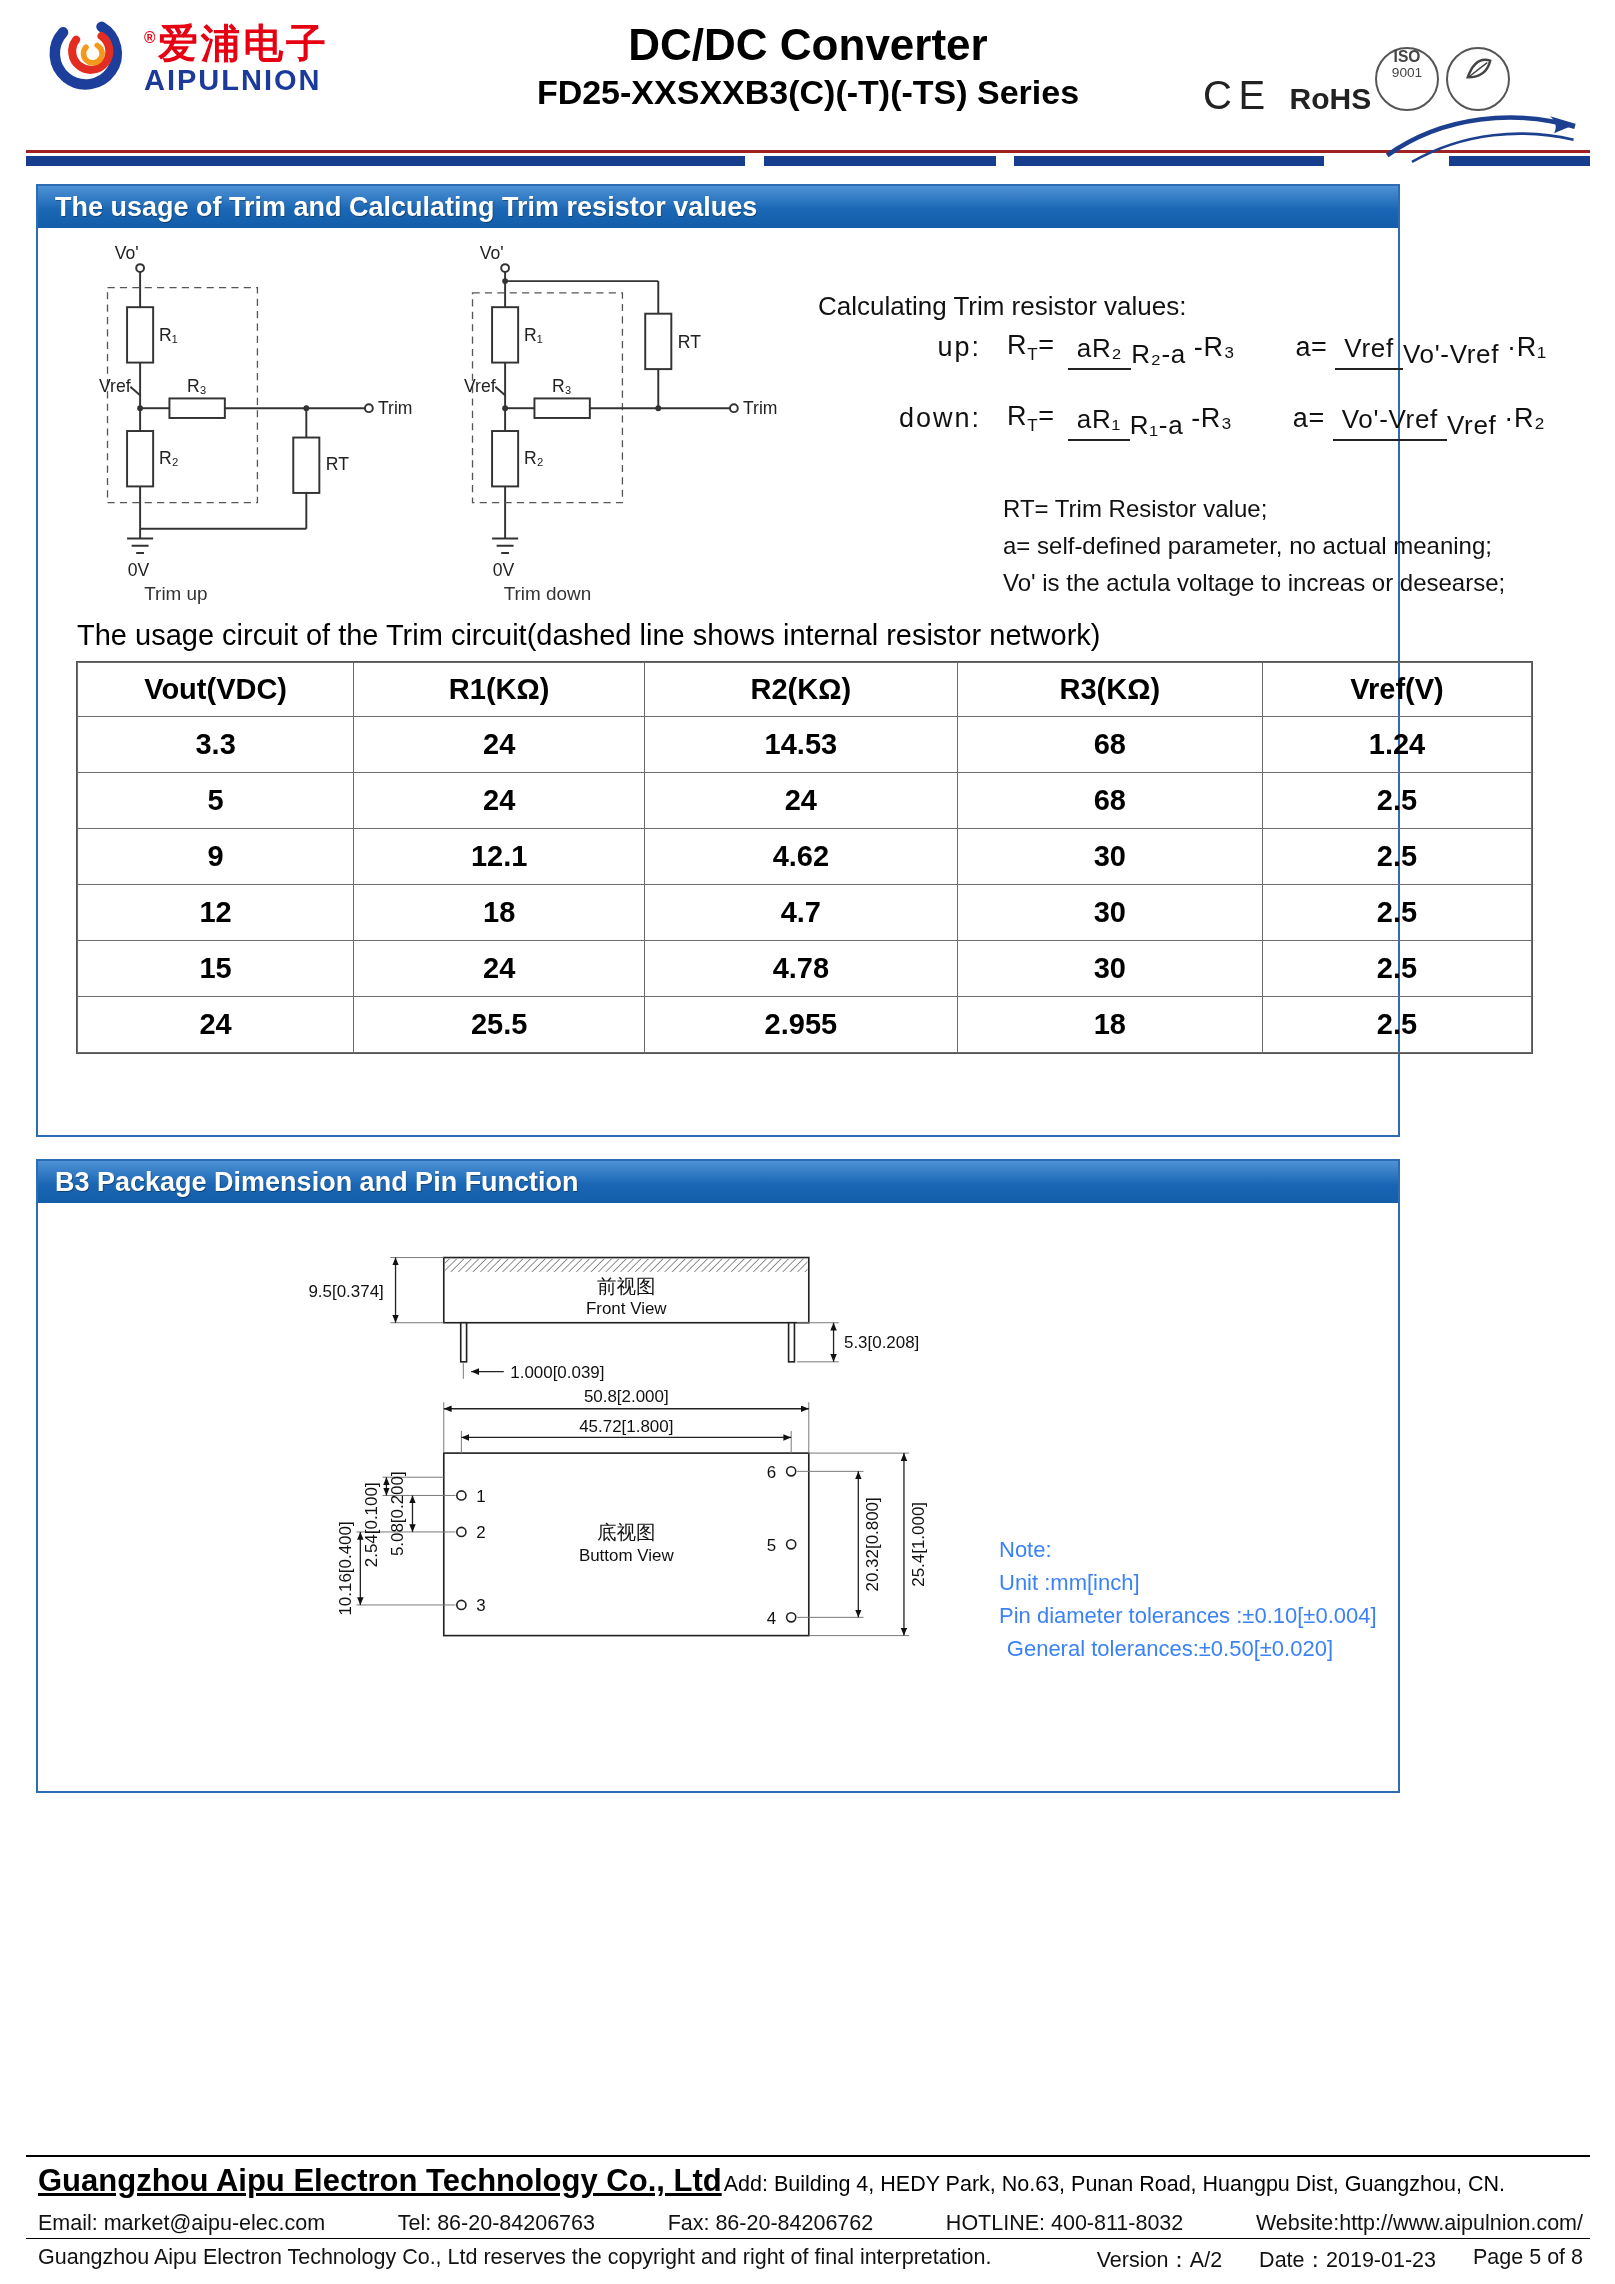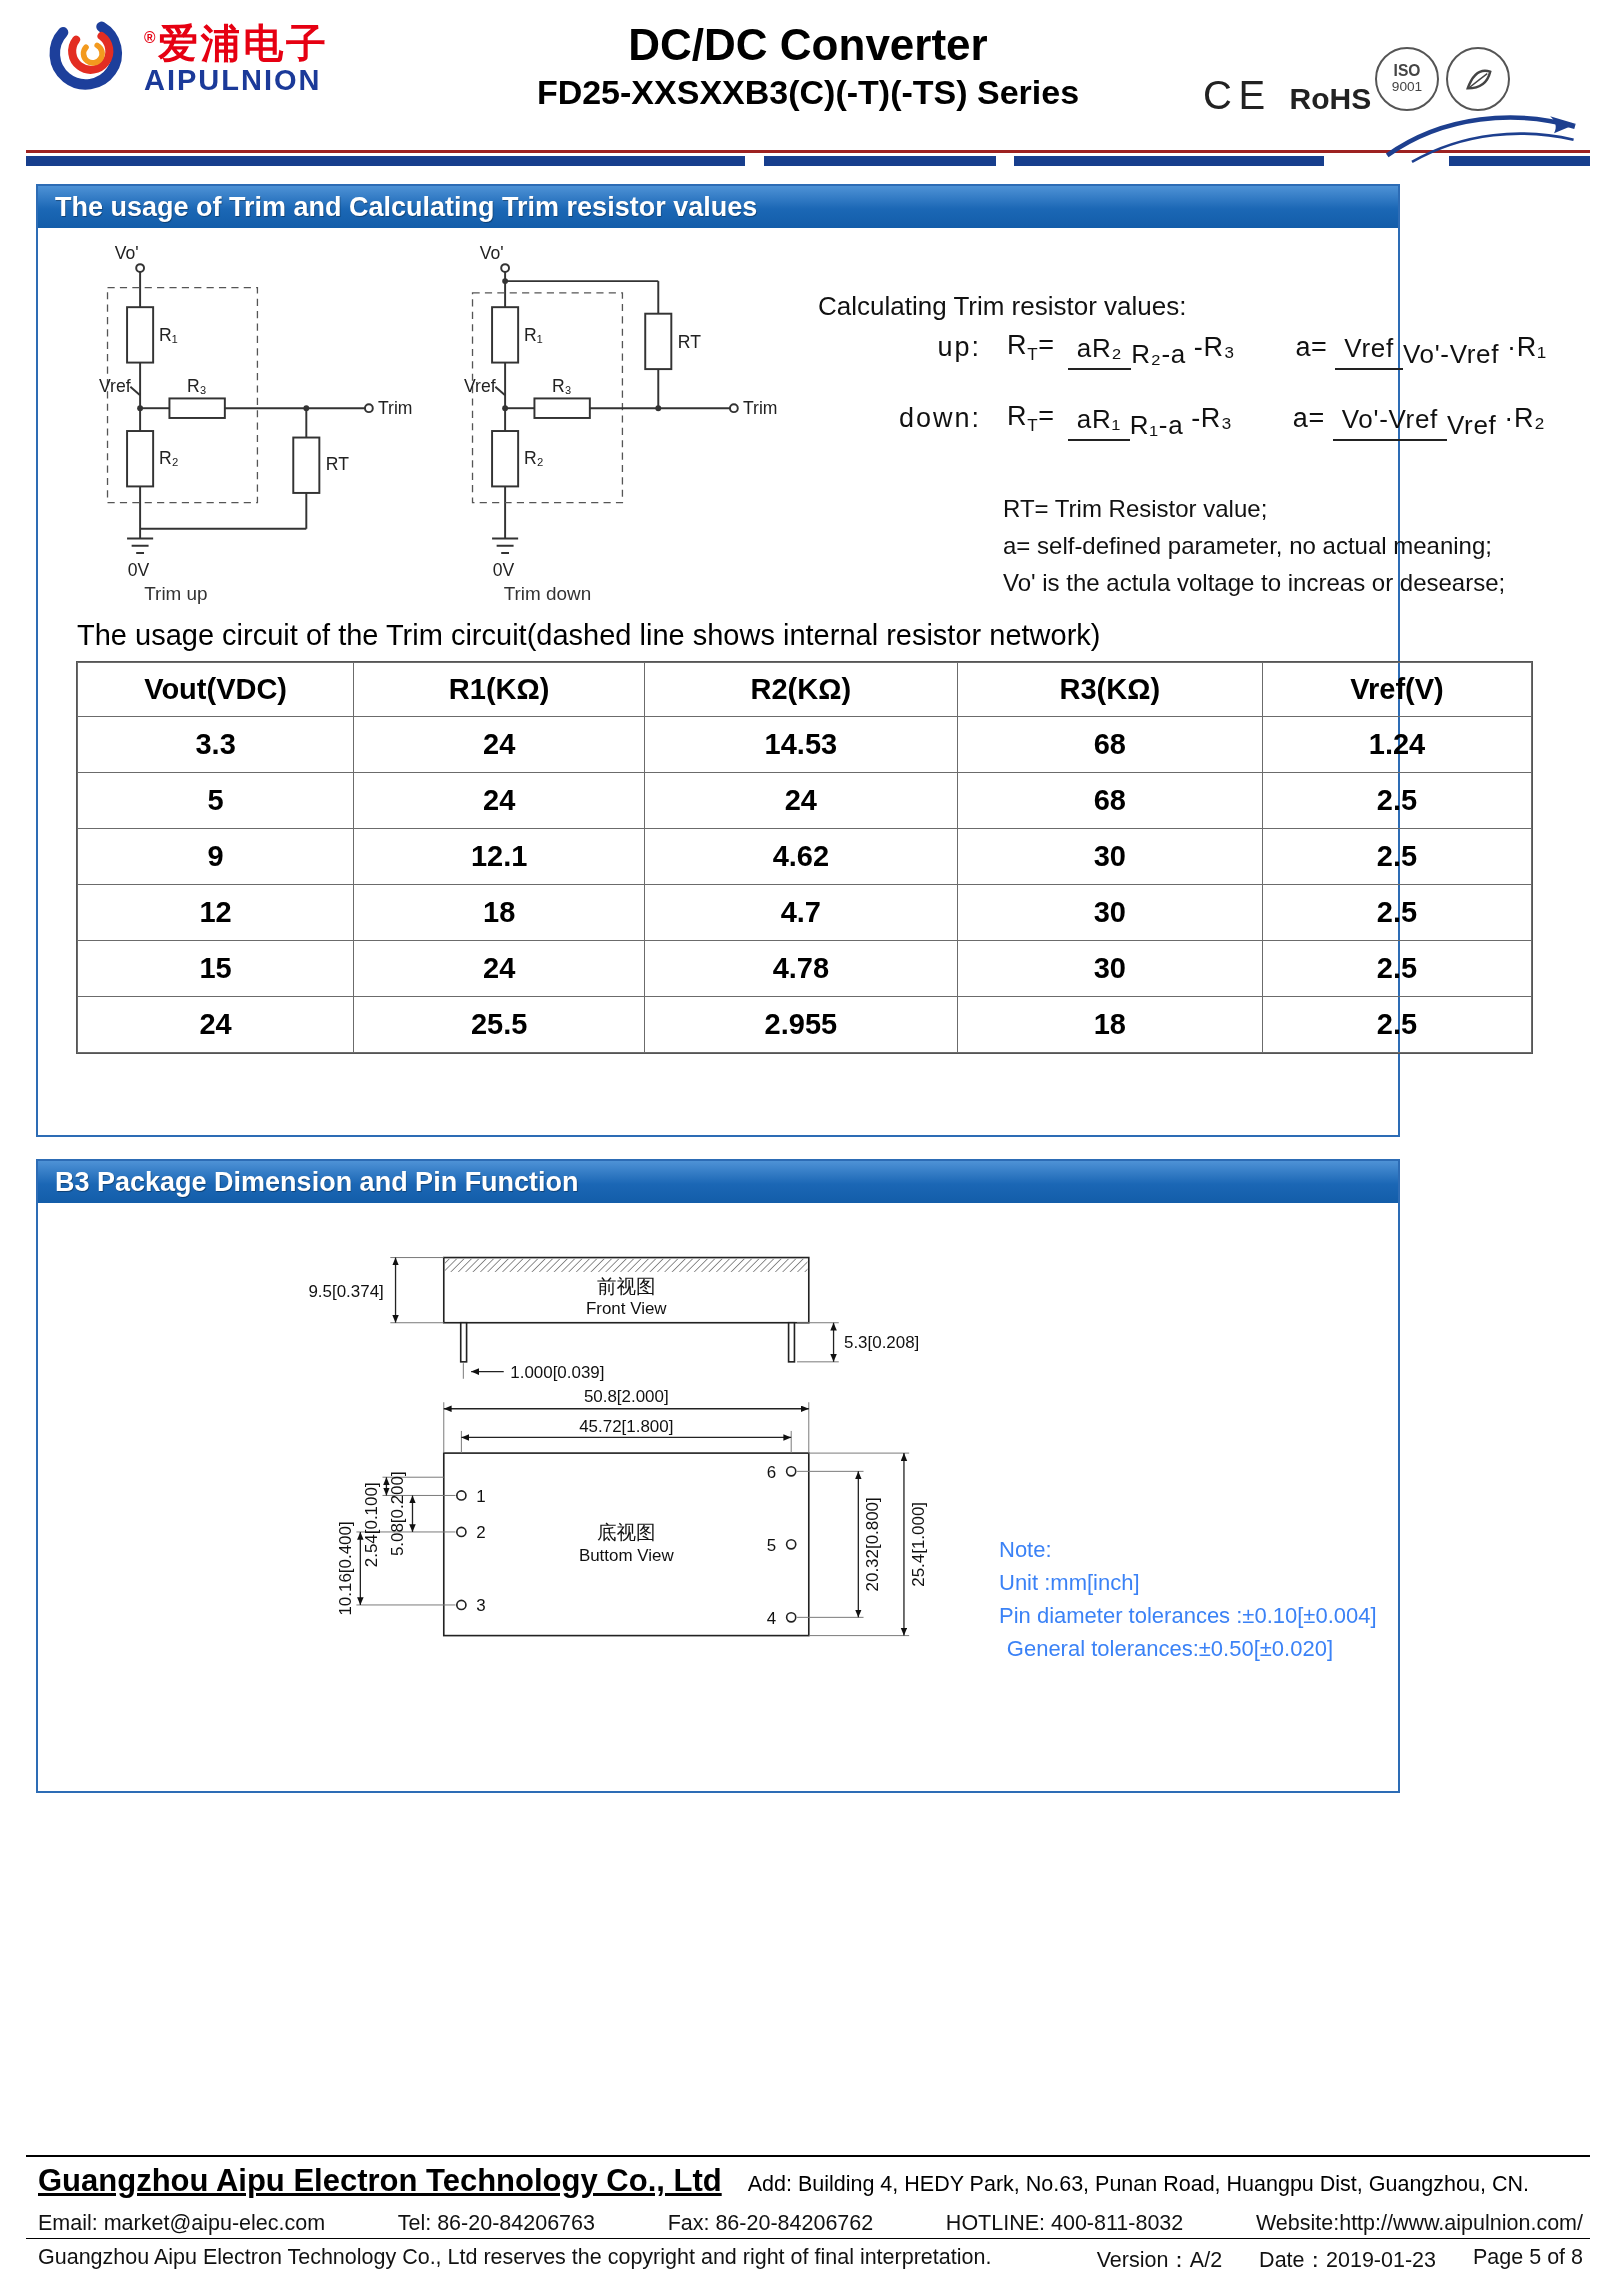--- a/index.html
+++ b/index.html
@@ -11,21 +11,21 @@
   .brand-cn{font-size:40px;font-weight:bold;color:#e60012;letter-spacing:2.6px;line-height:1.05;}
   .brand-cn sup{font-size:15.6px;color:#e60012;}
   .brand-en{font-size:29px;font-weight:bold;color:#1b3a99;letter-spacing:2px;}
   .title-block{position:absolute;left:0;top:19.6px;width:1616px;text-align:center;}
   .doc-title{font-size:44px;font-weight:bold;color:#000;}
   .doc-subtitle{font-size:34px;font-weight:bold;color:#000;margin-top:3.9px;}
   .certs{position:absolute;left:1203px;top:73px;display:flex;align-items:baseline;gap:18px;}
   .ce{font-size:40px;letter-spacing:6.5px;color:#222;}
   .rohs{font-size:30px;font-weight:bold;color:#222;}
   .badge{position:absolute;top:47px;width:60px;height:60px;border:2px solid #555;border-radius:50%;
-         display:flex;flex-direction:column;align-items:center;justify-content:center;color:#444;background:#fff;}
+         display:flex;flex-direction:column;align-items:center;color:#444;background:#fff;}
   .badge.iso{left:1375px;}
   .badge.eco{left:1446px;}
   .badge .b1{font-size:15.6px;font-weight:bold;line-height:1;}
   .badge .b2{font-size:13.7px;line-height:1.2;}
   .rule-red{position:absolute;left:26px;right:26px;top:150px;height:2.6px;background:#9d2221;}
   .rule-blue{position:absolute;left:26px;right:26px;top:156px;height:9.8px;
     background:linear-gradient(90deg,#173e8d 0 46%,transparent 46% 47.2%,#173e8d 47.2% 62%,
                transparent 62% 63.2%,#173e8d 63.2% 83%,transparent 83% 91%,#173e8d 91% 100%);}
   .swoosh{position:absolute;left:1382px;top:98px;}
 
@@ -76,21 +76,21 @@
   .body-rect{fill:#fff;stroke:#222;stroke-width:2.5;}
   .dimline{stroke:#222;stroke-width:2;fill:none;}
   .extline{stroke:#777;stroke-width:1.5;fill:none;}
   .pinc{fill:#fff;stroke:#222;stroke-width:2.5;}
   .pkg-note{position:absolute;left:999px;top:1533px;font-size:22px;line-height:1.5;color:#3b82f6;}
   .pkg-note .indent{padding-left:7.8px;}
 
   
   .f-hr1{position:absolute;left:26px;right:26px;top:2155px;height:2px;background:#000;}
   .f-hr2{position:absolute;left:26px;right:26px;top:2238px;height:1.3px;background:#000;}
-  .f-row1{position:absolute;left:38px;top:2163px;width:1545px;display:flex;align-items:baseline;gap:26px;}
+  .f-row1{position:absolute;left:38px;top:2163px;width:1545px;display:flex;align-items:baseline;gap:2px;}
   .f-company{font-size:31px;font-weight:bold;text-decoration:underline;color:#000;}
   .f-small{font-size:21.5px;color:#000;}
   .f-row2{position:absolute;left:38px;top:2211px;width:1545px;display:flex;justify-content:space-between;font-size:21.5px;}
   .f-row3{position:absolute;left:38px;top:2245px;width:1545px;display:flex;font-size:21.5px;}
   .f-row3 .grow{flex:1;}
   .f-row3 span{margin-right:37px;}
   .f-row3 span:last-child{margin-right:0;}
 </style>
 </head>
 <body>

